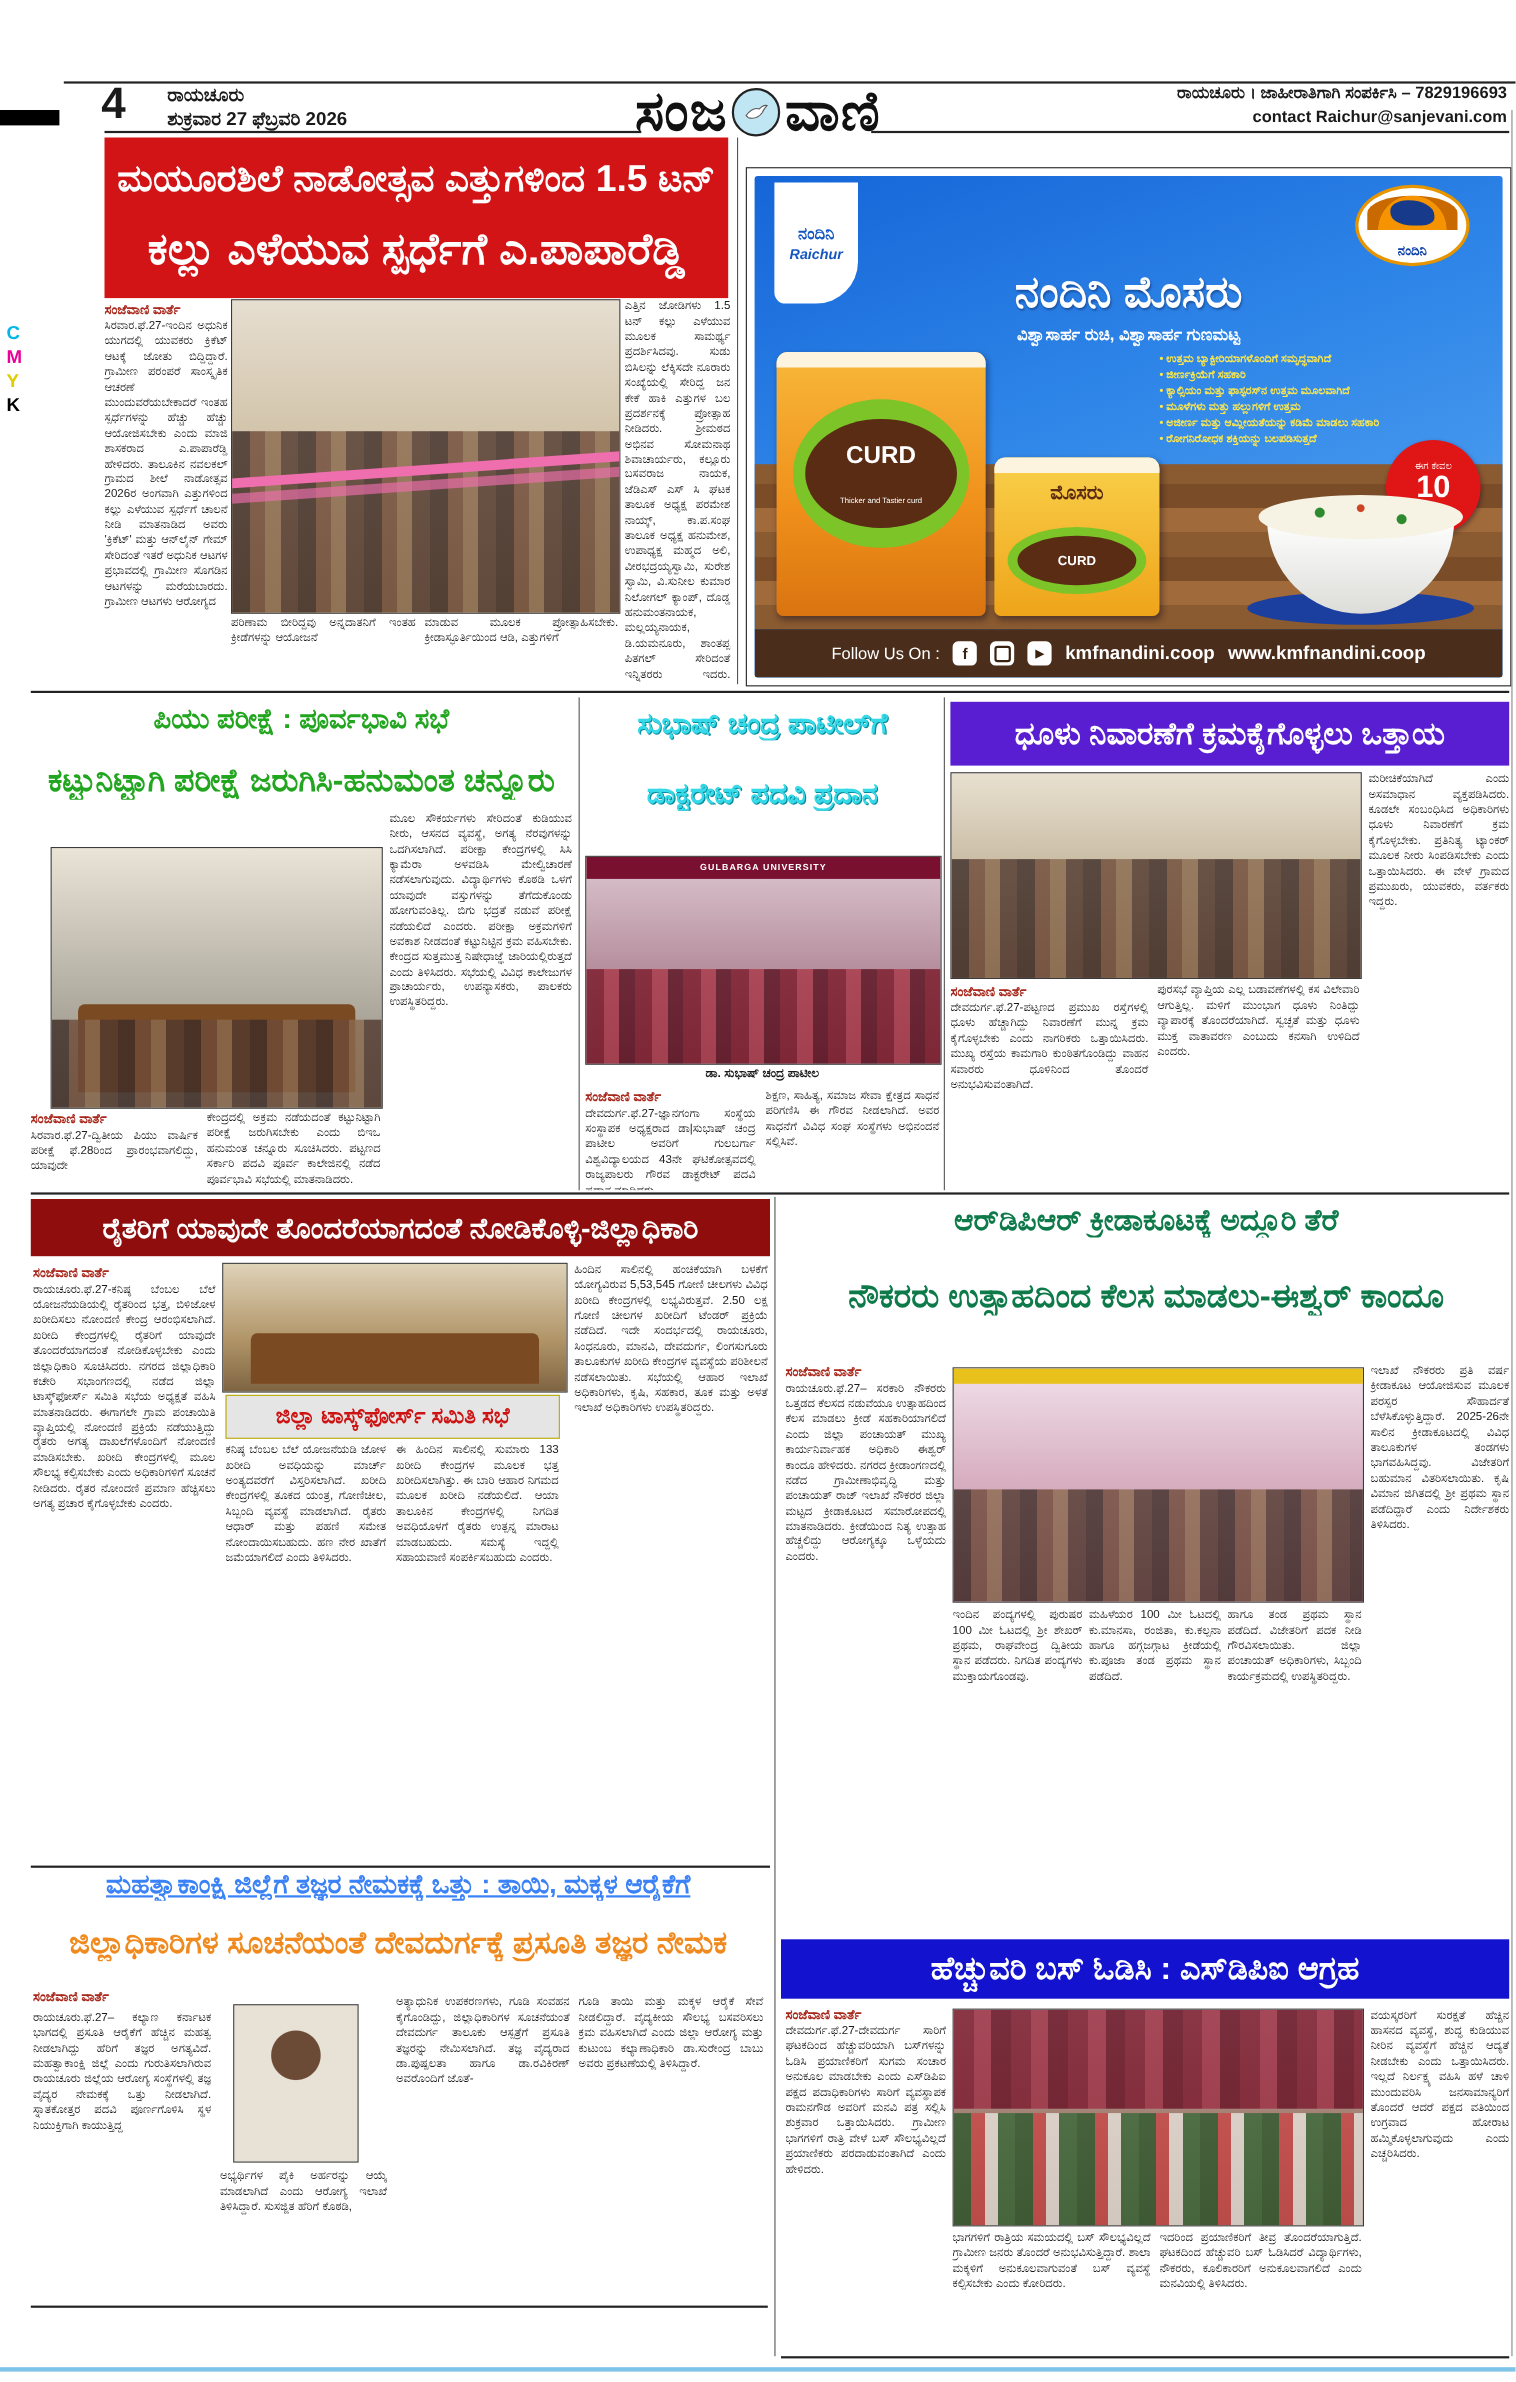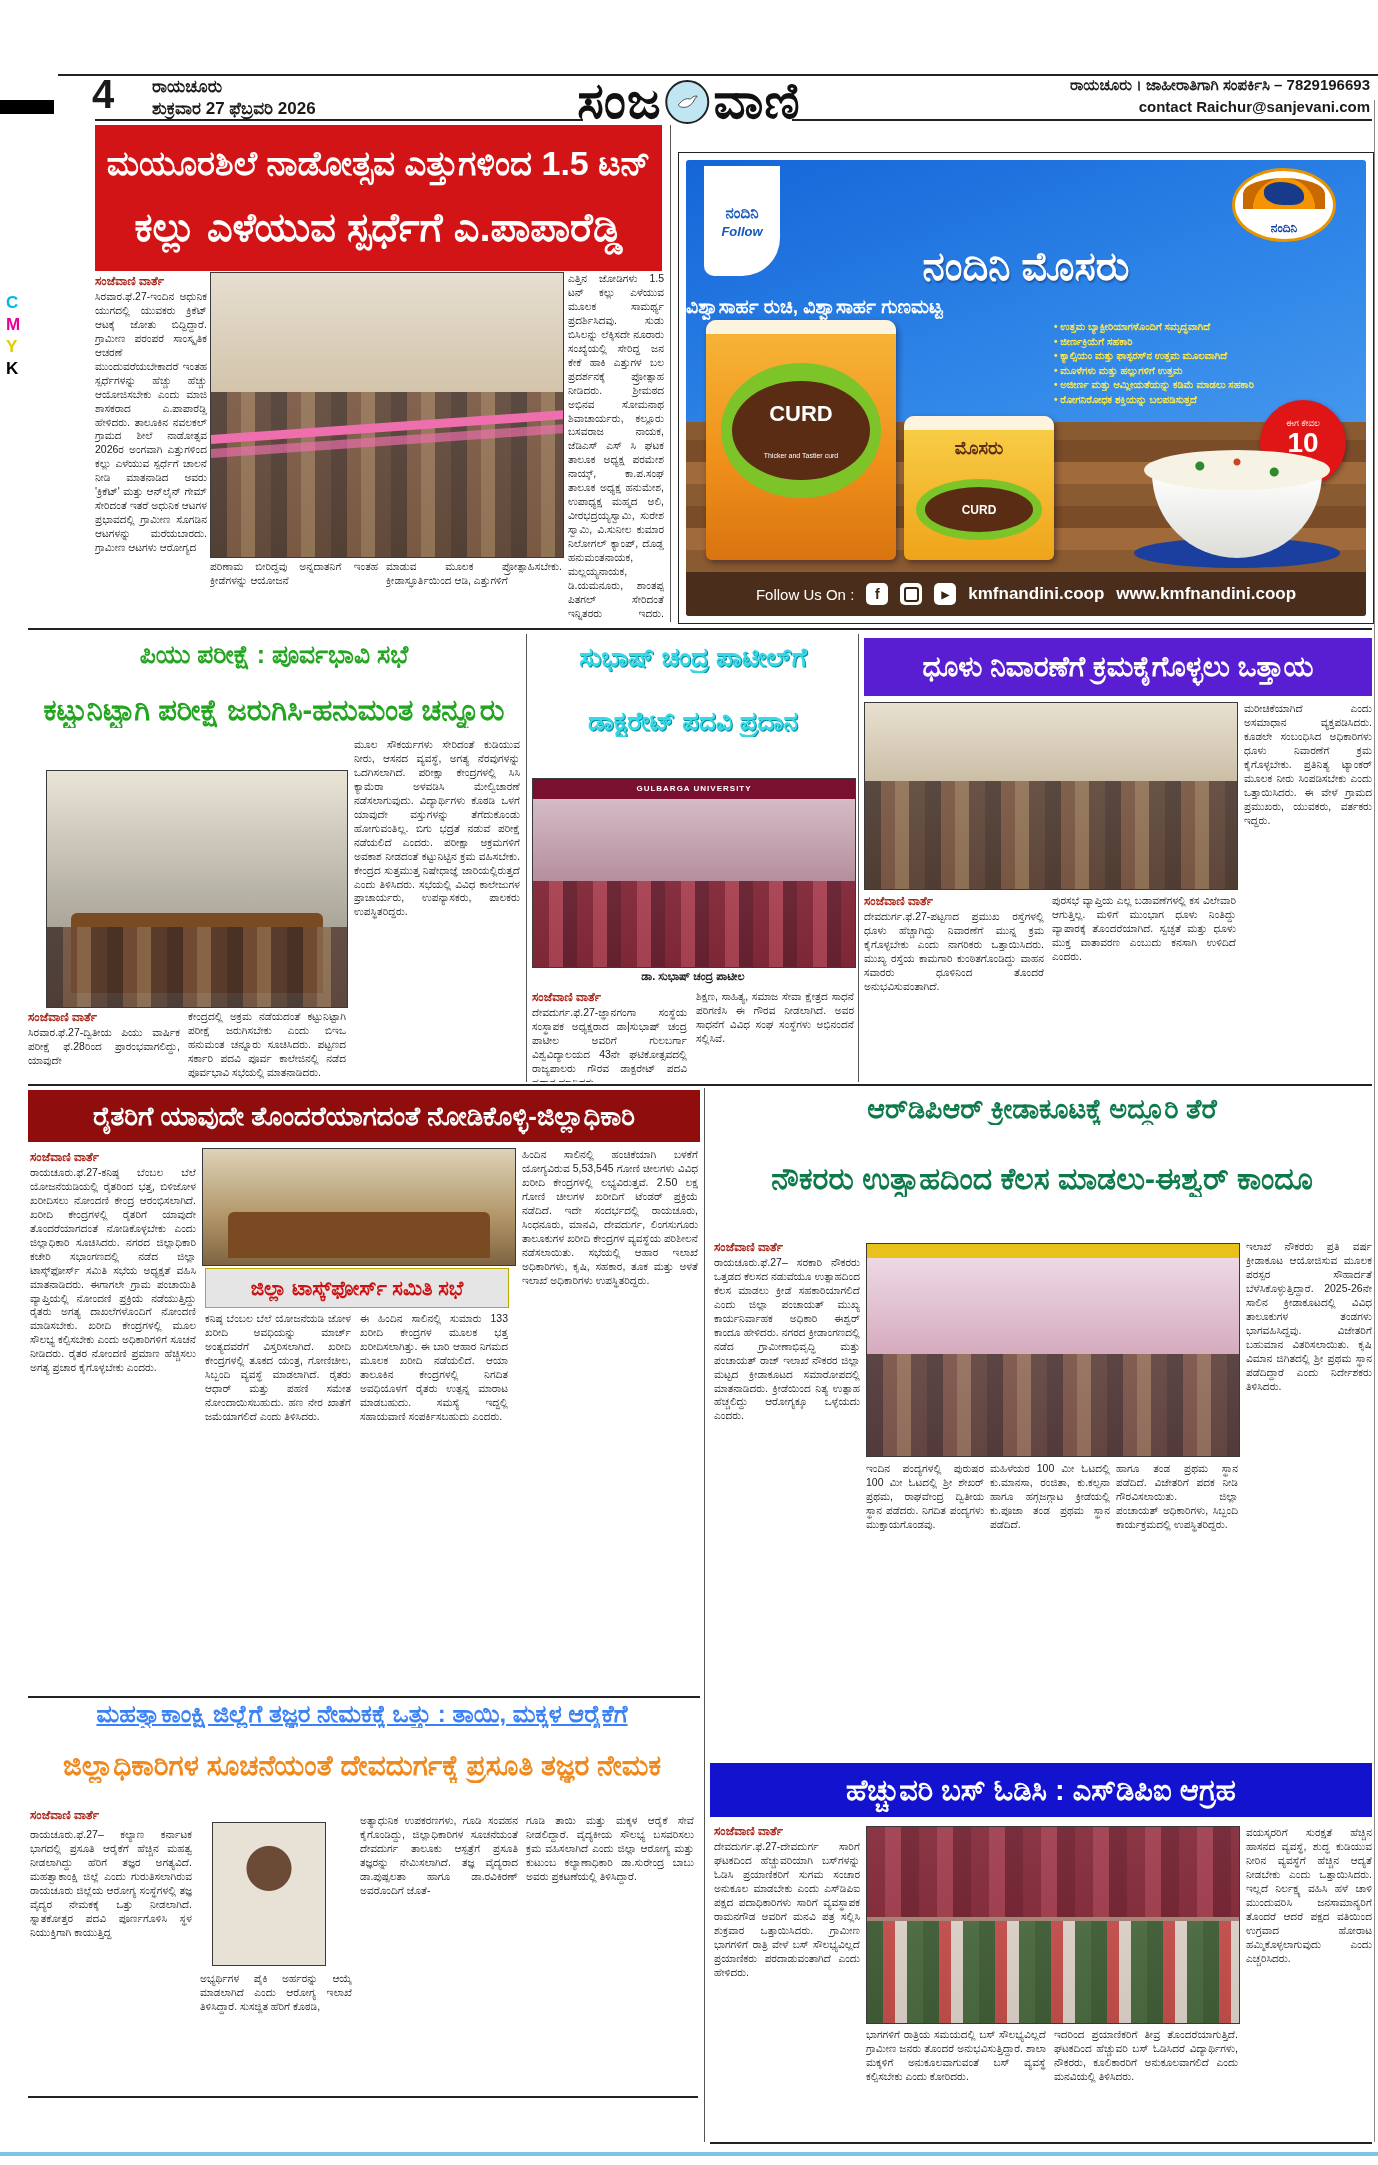--- a/index.html
+++ b/index.html
@@ -27,21 +27,21 @@
   
   .ad{position:absolute;inset:7px;background:linear-gradient(160deg,#1565d8 0%,#2f86e8 45%,#5aa8f2 100%);overflow:hidden;border-radius:3px;}
   .adflag{position:absolute;left:18px;top:6px;width:76px;height:110px;background:#fff;border-radius:0 0 38px 10px;display:flex;flex-direction:column;align-items:center;justify-content:center;gap:2px;}
   .adflag .kn{color:#1557c0;font-weight:bold;font-size:15px;}
   .adflag .en{color:#1557c0;font-weight:bold;font-style:italic;font-size:13px;}
   .adoval{position:absolute;right:30px;top:8px;width:98px;height:68px;background:#fff;border:3px solid #e69500;border-radius:50%;overflow:hidden;}
   .adoval .sun{position:absolute;left:8%;top:10%;width:84%;height:46%;background:radial-gradient(circle at 50% 100%,#f59300 0 60%,#c96a00 61% 100%);border-radius:50% 50% 0 0;}
   .adoval .cow{position:absolute;left:30%;top:16%;width:40%;height:34%;background:#173a8a;border-radius:40% 60% 30% 50%;}
   .adoval .nm{position:absolute;left:0;right:0;bottom:4px;text-align:center;color:#0d3fa8;font-weight:bold;font-size:12px;}
   .adtitle{position:absolute;left:0;right:0;top:84px;text-align:center;color:#fff;font-weight:bold;font-size:40px;text-shadow:1px 2px 2px rgba(0,0,40,.35);}
-  .adsub{position:absolute;left:0;right:0;top:136px;color:#fff;font-weight:bold;font-size:19px;}
+  .adsub{position:absolute;left:0;right:0;top:136px;text-align:center;color:#fff;font-weight:bold;font-size:15px;}
   .adwood{position:absolute;left:0;bottom:44px;right:0;height:150px;
     background:repeating-linear-gradient(0deg,#8a5a30 0 22px,#a06a3a 22px 44px,#7a4c28 44px 66px);}
   .pack{position:absolute;background:linear-gradient(180deg,#f7b83a 0%,#ef8f1a 60%,#d97410 100%);border-radius:10px 10px 6px 6px;box-shadow:2px 3px 6px rgba(0,0,30,.4);}
   .pack .crimp{position:absolute;left:0;right:0;top:0;height:14px;background:#fdf4e0;border-radius:10px 10px 0 0;}
   .pack .gr{position:absolute;left:8%;top:18%;width:84%;height:56%;background:#7cc428;border-radius:50%;display:flex;align-items:center;justify-content:center;}
   .pack .br{width:86%;height:74%;background:#5a2c14;border-radius:50%;color:#fff;display:flex;flex-direction:column;align-items:center;justify-content:center;text-align:center;gap:25px;}
   .bullets{position:absolute;left:368px;top:160px;width:296px;}
   .bullet{color:#ffe84a;font-size:10px;font-weight:bold;line-height:1.45;}
   .bullet::before{content:"• ";}
   .price{position:absolute;right:20px;top:240px;width:86px;height:86px;border-radius:50%;background:#e01616;color:#fff;display:flex;flex-direction:column;align-items:center;justify-content:center;box-shadow:1px 2px 5px rgba(0,0,40,.4);}
@@ -103,21 +103,21 @@
   <div class="abs txt" style="left:386px;top:560px;width:176px;height:62px;">ಮಾಡುವ ಮೂಲಕ ಪ್ರೋತ್ಸಾಹಿಸಬೇಕು. ಕ್ರೀಡಾಸ್ಫೂರ್ತಿಯಿಂದ ಆಡಿ, ಎತ್ತುಗಳಿಗೆ</div>
   <div class="abs txt" style="left:568px;top:272px;width:96px;height:350px;">ಎತ್ತಿನ ಜೋಡಿಗಳು 1.5 ಟನ್ ಕಲ್ಲು ಎಳೆಯುವ ಮೂಲಕ ಸಾಮರ್ಥ್ಯ ಪ್ರದರ್ಶಿಸಿದವು. ಸುಡು ಬಿಸಿಲನ್ನು ಲೆಕ್ಕಿಸದೇ ನೂರಾರು ಸಂಖ್ಯೆಯಲ್ಲಿ ಸೇರಿದ್ದ ಜನ ಕೇಕೆ ಹಾಕಿ ಎತ್ತುಗಳ ಬಲ ಪ್ರದರ್ಶನಕ್ಕೆ ಪ್ರೋತ್ಸಾಹ ನೀಡಿದರು. ಶ್ರೀಮಠದ ಅಭಿನವ ಸೋಮನಾಥ ಶಿವಾಚಾರ್ಯರು, ಕಲ್ಲೂರು ಬಸವರಾಜ ನಾಯಕ, ಜೆಡಿಎಸ್ ಎಸ್ ಸಿ ಘಟಕ ತಾಲೂಕ ಅಧ್ಯಕ್ಷ ಪರಮೇಶ ನಾಯ್ಕ್, ಕಾ.ಪ.ಸಂಘ ತಾಲೂಕ ಅಧ್ಯಕ್ಷ ಹನುಮೇಶ, ಉಪಾಧ್ಯಕ್ಷ ಮಹ್ಮದ ಅಲಿ, ವೀರಭದ್ರಯ್ಯಸ್ವಾಮಿ, ಸುರೇಶ ಸ್ವಾಮಿ, ವಿ.ಸುನೀಲ ಕುಮಾರ ನಿಲೋಗಲ್ ಕ್ಯಾಂಪ್, ದೊಡ್ಡ ಹನುಮಂತನಾಯಕ, ಮಲ್ಲಯ್ಯನಾಯಕ, ಡಿ.ಯಮನೂರು, ಶಾಂತಪ್ಪ ಪಿತಗಲ್ ಸೇರಿದಂತೆ ಇನ್ನಿತರರು ಇದರು. ಹೊಡೆಯಬೇಡಿ ಎಂದು ಹೇಳಿದರು. ತಾಲ್ಲೂಕಿನ ವಿವಿಧೆಡೆ ಇಂದಿನಿಂದ ಕ್ರೀಡೆಗಳು.</div>
 
   <div class="abs vrule" style="left:670px;top:125px;height:497px;"></div>
 
   <div class="abs" style="left:678px;top:152px;width:694px;height:470px;border:1px solid #222;">
     <div class="ad">
       <div class="adwood"></div>
       <div class="adflag">
         <span class="kn">ನಂದಿನಿ</span>
-        <span class="en">Follow</span>
+        <span class="en">Raichur</span>
       </div>
       <div class="adoval">
         <div class="sun"></div>
         <div class="cow"></div>
         <div class="nm">ನಂದಿನಿ</div>
       </div>
       <div class="adtitle">ನಂದಿನಿ ಮೊಸರು</div>
       <div class="adsub">ವಿಶ್ವಾಸಾರ್ಹ ರುಚಿ, ವಿಶ್ವಾಸಾರ್ಹ ಗುಣಮಟ್ಟ</div>
       <div class="bullets">
         <div class="bullet">ಉತ್ತಮ ಬ್ಯಾಕ್ಟೀರಿಯಾಗಳೊಂದಿಗೆ ಸಮೃದ್ಧವಾಗಿದೆ</div>

